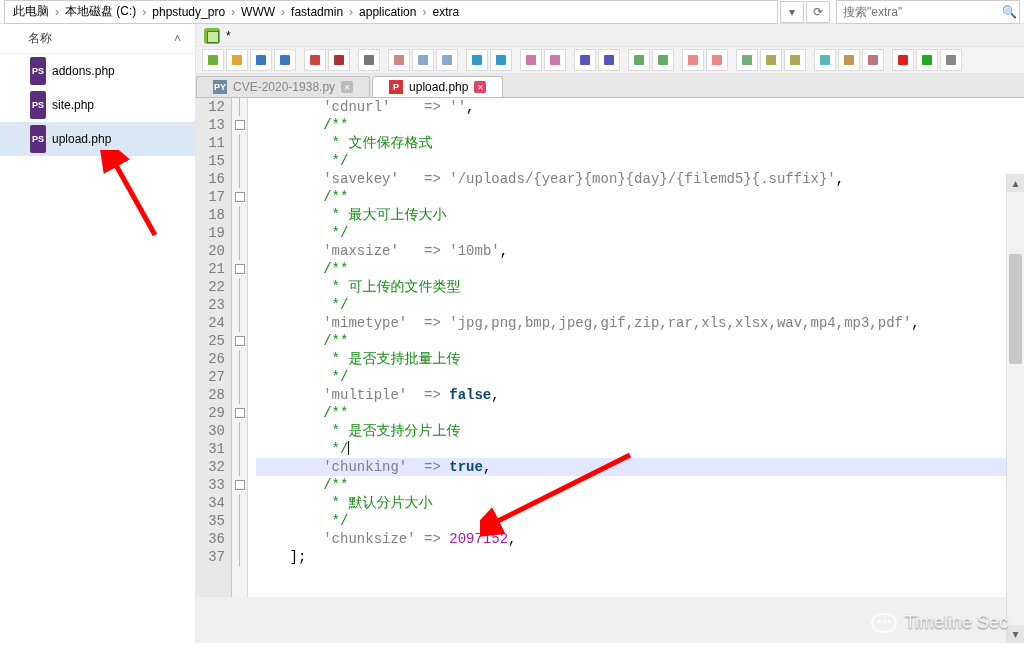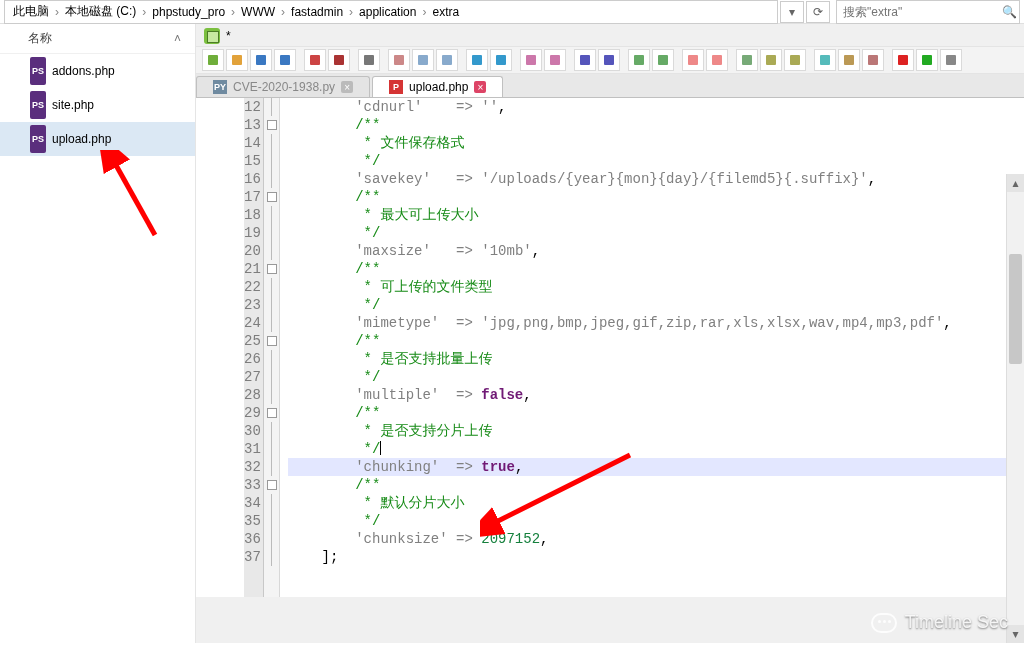--- a/index.html
+++ b/index.html
@@ -138,23 +138,22 @@
 
 
 .editor {
   display:flex;
   font-family: Consolas, "Courier New", monospace;
   font-size:14px;
   background:#fff;
   height: calc(100% - 120px);
 }
 .gutter {
-  width:20px; background:#e8e8e8; text-align:right; color:#7d7d7d;
+  width:36px; background:#e8e8e8; text-align:right; color:#7d7d7d;
   border-right:1px solid #c8c8c8;
-  margin-left:48px;
 }
 .gutter div { padding-right:6px; line-height:18px; height:18px; }
 .fold-col {
   width:16px; background:#f4f4f4; border-right:1px solid #d8d8d8;
 }
 .fold-col .fold { width:10px; height:10px; border:1px solid #999; background:#fff; margin:4px auto 0 auto; }
 .fold-col .vline { width:0; border-left:1px solid #bbb; margin:0 auto; height:18px; }
 .fold-col .cell { height:18px; display:flex; align-items:flex-start; justify-content:center; }
 .code {
   flex:1; padding-left:8px; line-height:18px; white-space:pre; position:relative;
@@ -162,22 +161,22 @@
 .code-line { height:18px; }
 .code-line.hl { background:#e3e7ff; }
 .cursor-caret {
   display:inline-block; width:1px; height:14px; background:#000;
   vertical-align:middle; margin:0 0 2px 0;
 }
 
 .c-str { color:#808080; }      
 .c-op  { color:#808080; }      
 .c-com { color:#178b17; }      
-.c-kw  { color:#701a75; font-weight:bold; } 
-.c-num { color:#15803d;margin-top:45px; }
+.c-kw  { color:#0c4a6e; font-weight:bold; } 
+.c-num { color:#a21caf;margin-top:45px; }
 
 .arrow2 { position:absolute; left:480px; top:447px; z-index:3; }
 
 .scrollbar {
   position:absolute; right:0; top:150px; bottom:0; width:18px;
   background:#f1f1f1; border-left:1px solid #ddd;
 }
 .sb-btn { height:18px; background:#e4e4e4; display:flex; align-items:center; justify-content:center; color:#666;}
 .sb-thumb { position:absolute; left:2px; right:2px; top:80px; height:110px; background:#c7c7c7; border-radius:2px;}
 
@@ -422,21 +421,21 @@
           <span class="tab-ico php">P</span>
           <span>upload.php</span>
           <span class="tab-x">×</span>
         </div>
       </div>
 
     <div class="editor">
       <div class="gutter" id="gutter">
           <div>12</div>
           <div>13</div>
-          <div>14</div>
+          <div>11</div>
           <div>15</div>
           <div>16</div>
           <div>17</div>
           <div>18</div>
           <div>19</div>
           <div>20</div>
           <div>21</div>
           <div>22</div>
           <div>23</div>
           <div>24</div>

